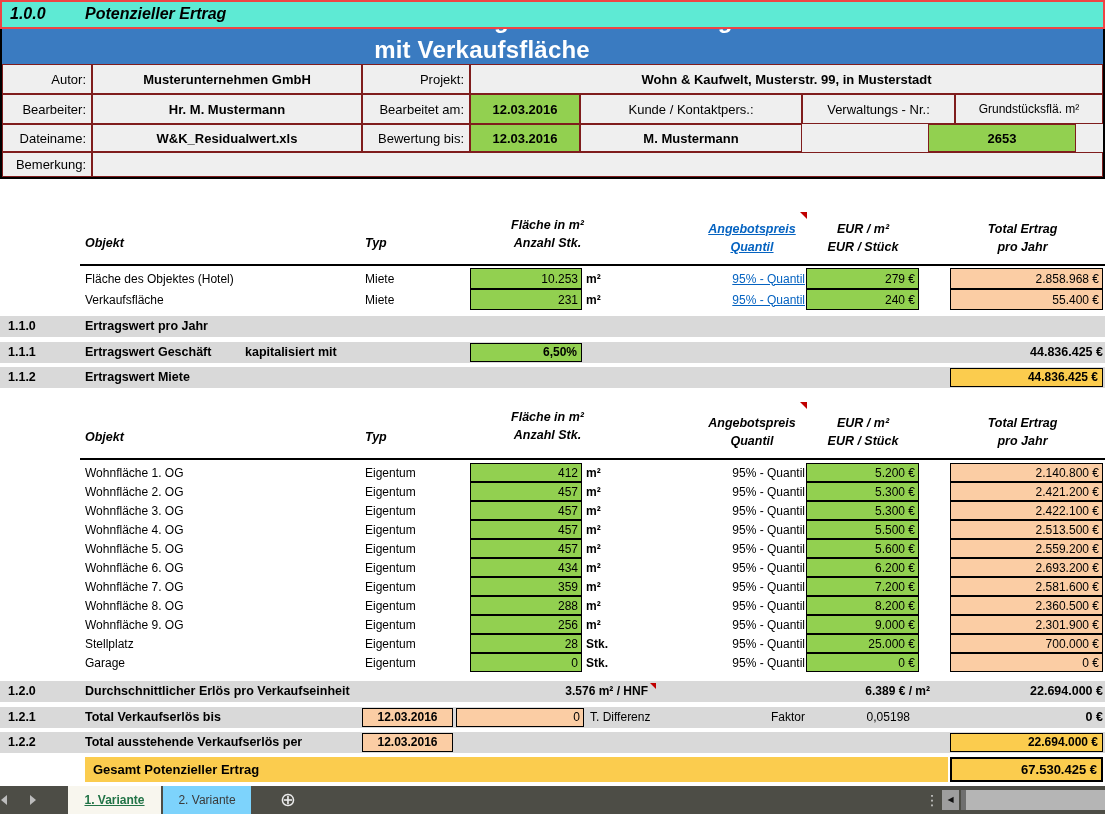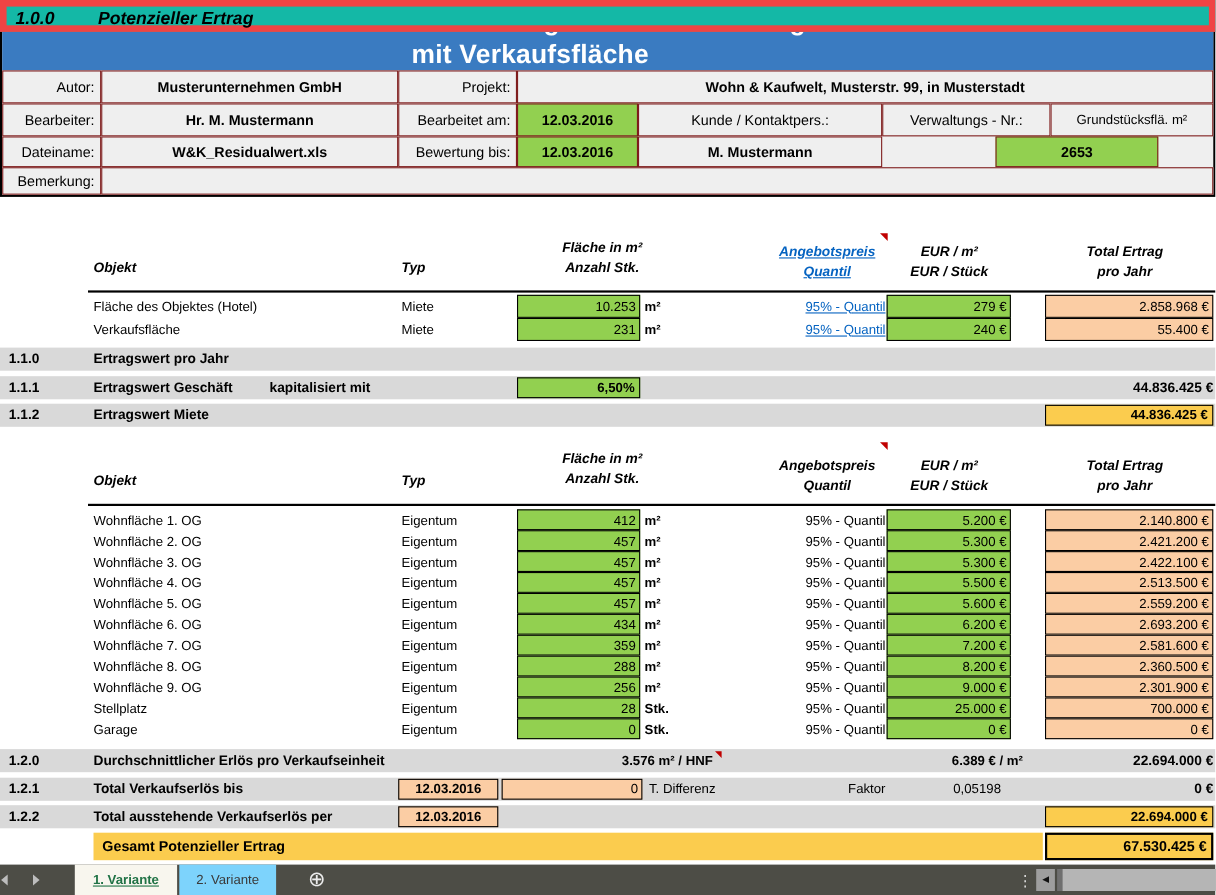--- a/index.html
+++ b/index.html
@@ -16,21 +16,21 @@
   .title-line { position:absolute; left:0; width:960px; text-align:center; color:#fff; font-weight:bold; font-size:24px; letter-spacing:0.2px; }
   #support-link { position:absolute; right:14px; top:7px; color:#DFDF7A; font-size:13px; font-weight:bold; font-style:italic; text-decoration:underline; cursor:pointer; }
 
   .tb-cell { position:absolute; border:1px solid #7f1d1d; background:#EFEFEF; display:flex; align-items:center; font-size:13px; overflow:hidden; }
   .tb-lab { justify-content:flex-end; padding-right:5px; }
   .tb-clab { justify-content:center; }
   .tb-val { justify-content:center; font-weight:bold; }
   .tb-green { background:#92D050; }
 
   
-  #section-band { left:0; top:181; width:1105px; height:29px; background:#14b8a6; border:6px solid #ef4444; }
+  #section-band { left:0; top:181; width:1105px; height:29px; background:#5eead4; border:2px solid #ef4444; }
   #section-band .code { position:absolute; left:8px; top:3px; font-weight:bold; font-style:italic; font-size:16px; }
   #section-band .stitle { position:absolute; left:83px; top:3px; font-weight:bold; font-style:italic; font-size:16px; }
 
   
   .hd { position:absolute; font-weight:bold; font-style:italic; font-size:12.5px; }
   .hd2 { text-align:center; }
   .hd2 span { display:block; height:18px; line-height:18px; }
   .hlink { color:#0563C1; text-decoration:underline; cursor:pointer; }
   .rule { position:absolute; height:2px; background:#000; left:80px; width:1025px; }
   .red-mark { position:absolute; width:0; height:0; border-top:7px solid #C00000; border-left:7px solid transparent; }
@@ -102,21 +102,21 @@
     <div class="tb-cell tb-val tb-green" style="left:468px;top:92px;width:110px;height:30px;">12.03.2016</div>
     <div class="tb-cell tb-clab" style="left:578px;top:92px;width:222px;height:30px;">Kunde / Kontaktpers.:</div>
     <div class="tb-cell tb-clab" style="left:800px;top:92px;width:153px;height:30px;">Verwaltungs - Nr.:</div>
     <div class="tb-cell tb-clab" style="left:953px;top:92px;width:148px;height:30px;font-size:12px;">Grundstücksflä. m²</div>
 
     <div class="tb-cell tb-lab" style="left:0;top:122px;width:90px;height:28px;">Dateiname:</div>
     <div class="tb-cell tb-val" style="left:90px;top:122px;width:270px;height:28px;">W&amp;K_Residualwert.xls</div>
     <div class="tb-cell tb-lab" style="left:360px;top:122px;width:108px;height:28px;">Bewertung bis:</div>
     <div class="tb-cell tb-val tb-green" style="left:468px;top:122px;width:110px;height:28px;">12.03.2016</div>
     <div class="tb-cell tb-val" style="left:578px;top:122px;width:222px;height:28px;">M. Mustermann</div>
-    <div class="tb-cell tb-val tb-green" style="left:903px;top:122px;width:148px;height:28px;">2653</div>
+    <div class="tb-cell tb-val tb-green" style="left:926px;top:122px;width:148px;height:28px;">2653</div>
 
     <div class="tb-cell tb-lab" style="left:0;top:150px;width:90px;height:25px;">Bemerkung:</div>
     <div class="tb-cell" style="left:90px;top:150px;width:1011px;height:25px;"></div>
   </div>
 
   <div id="section-band" class="abs">
     <span class="code">1.0.0</span>
     <span class="stitle">Potenzieller Ertrag</span>
   </div>
 

